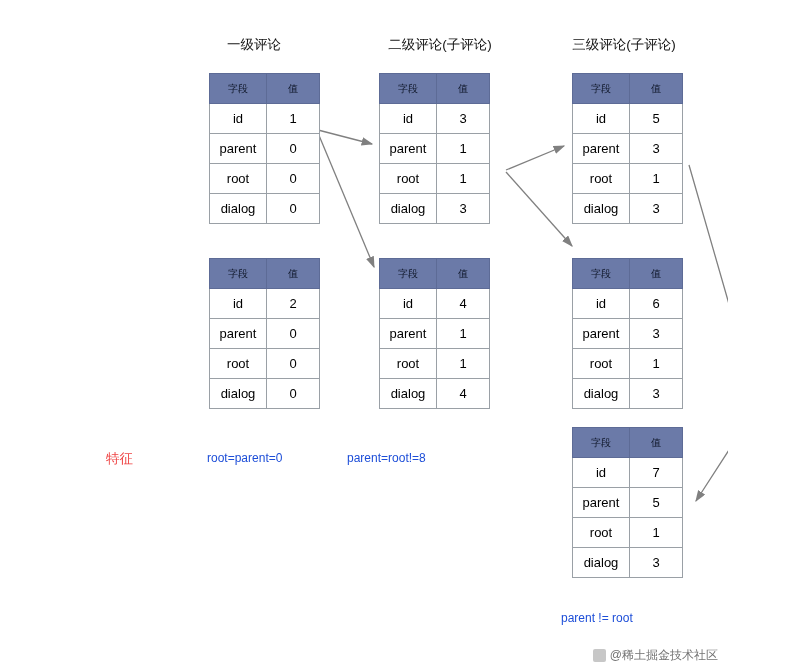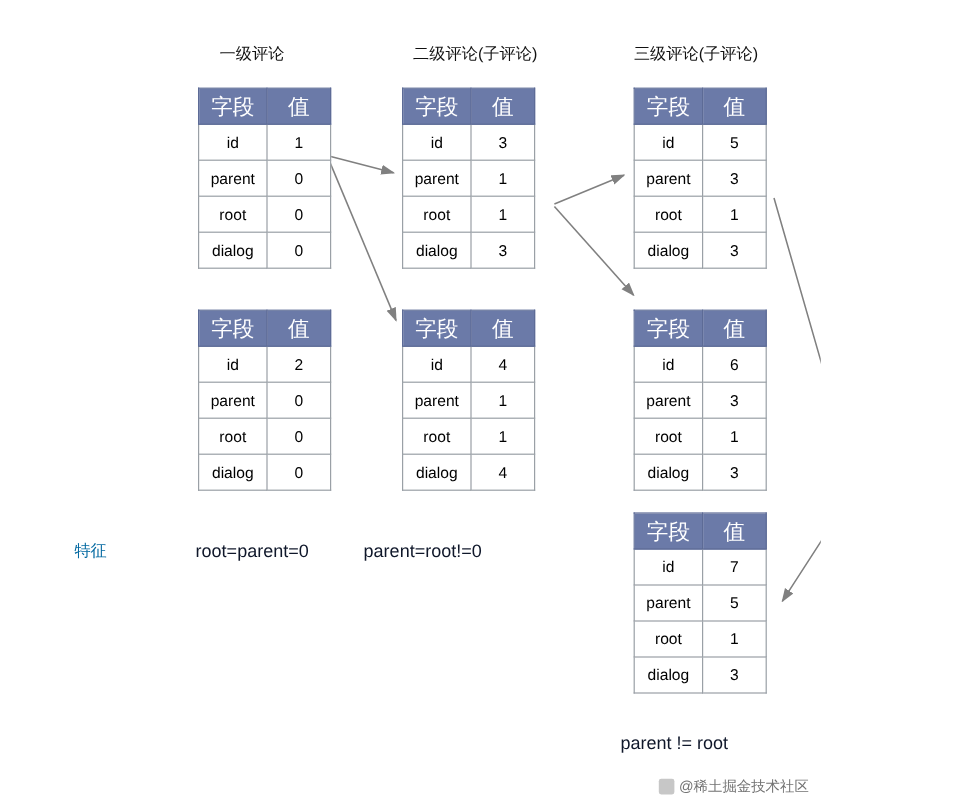--- a/index.html
+++ b/index.html
@@ -10,20 +10,21 @@
   body {
     font-family: "Liberation Sans", sans-serif;
     color: #000000;
   }
   #canvas {
     position: relative;
     width: 684px;
     height: 672px;
     background: #ffffff;
     overflow: hidden;
+    margin-left: 44px;
   }
   .col-title {
     position: absolute;
     font-size: 13.5px;
     color: #111111;
     white-space: nowrap;
     text-align: center;
   }
   .tbl {
     position: absolute;
@@ -35,37 +36,37 @@
     border: 1px solid #9aa0a6;
     padding: 0;
     height: 29px;
     text-align: center;
     vertical-align: middle;
     font-weight: normal;
     white-space: nowrap;
   }
   .tbl th {
     background: #6b7aa8;
-    color: #ffffff;
+    color: #0f172a;
     font-weight: normal;
-    font-size: 18px;
+    font-size: 10px;
     border-color: #5d6b96;
   }
   .c-field { width: 56px; }
   .c-value { width: 52px; }
   .feature-label {
     position: absolute;
     font-size: 13.5px;
-    color: #0369a1;
+    color: #ef4444;
     white-space: nowrap;
   }
   .feature-text {
     position: absolute;
-    font-size: 15px;
-    color: #0f172a;
+    font-size: 12px;
+    color: #1d4ed8;
     white-space: nowrap;
   }
   svg.arrows {
     position: absolute;
     left: 0;
     top: 0;
     width: 808px;
     height: 672px;
     pointer-events: none;
   }
@@ -285,21 +286,21 @@
     </tr>
     <tr>
       <td>dialog</td>
       <td>3</td>
     </tr>
   </tbody>
     </table>
 
   <div class="feature-label" style="left:62px; top:450px;">特征</div>
   <div class="feature-text" style="left:163px; top:451px;">root=parent=0</div>
-  <div class="feature-text" style="left:303px; top:451px;">parent=root!=0</div>
+  <div class="feature-text" style="left:303px; top:451px;">parent=root!=8</div>
   <div class="feature-text" style="left:517px; top:611px;">parent != root</div>
 
   <div class="watermark">
     <span class="wm-logo"></span>
     <span>@稀土掘金技术社区</span>
   </div>
 
 </div>
 
 </body></html>

